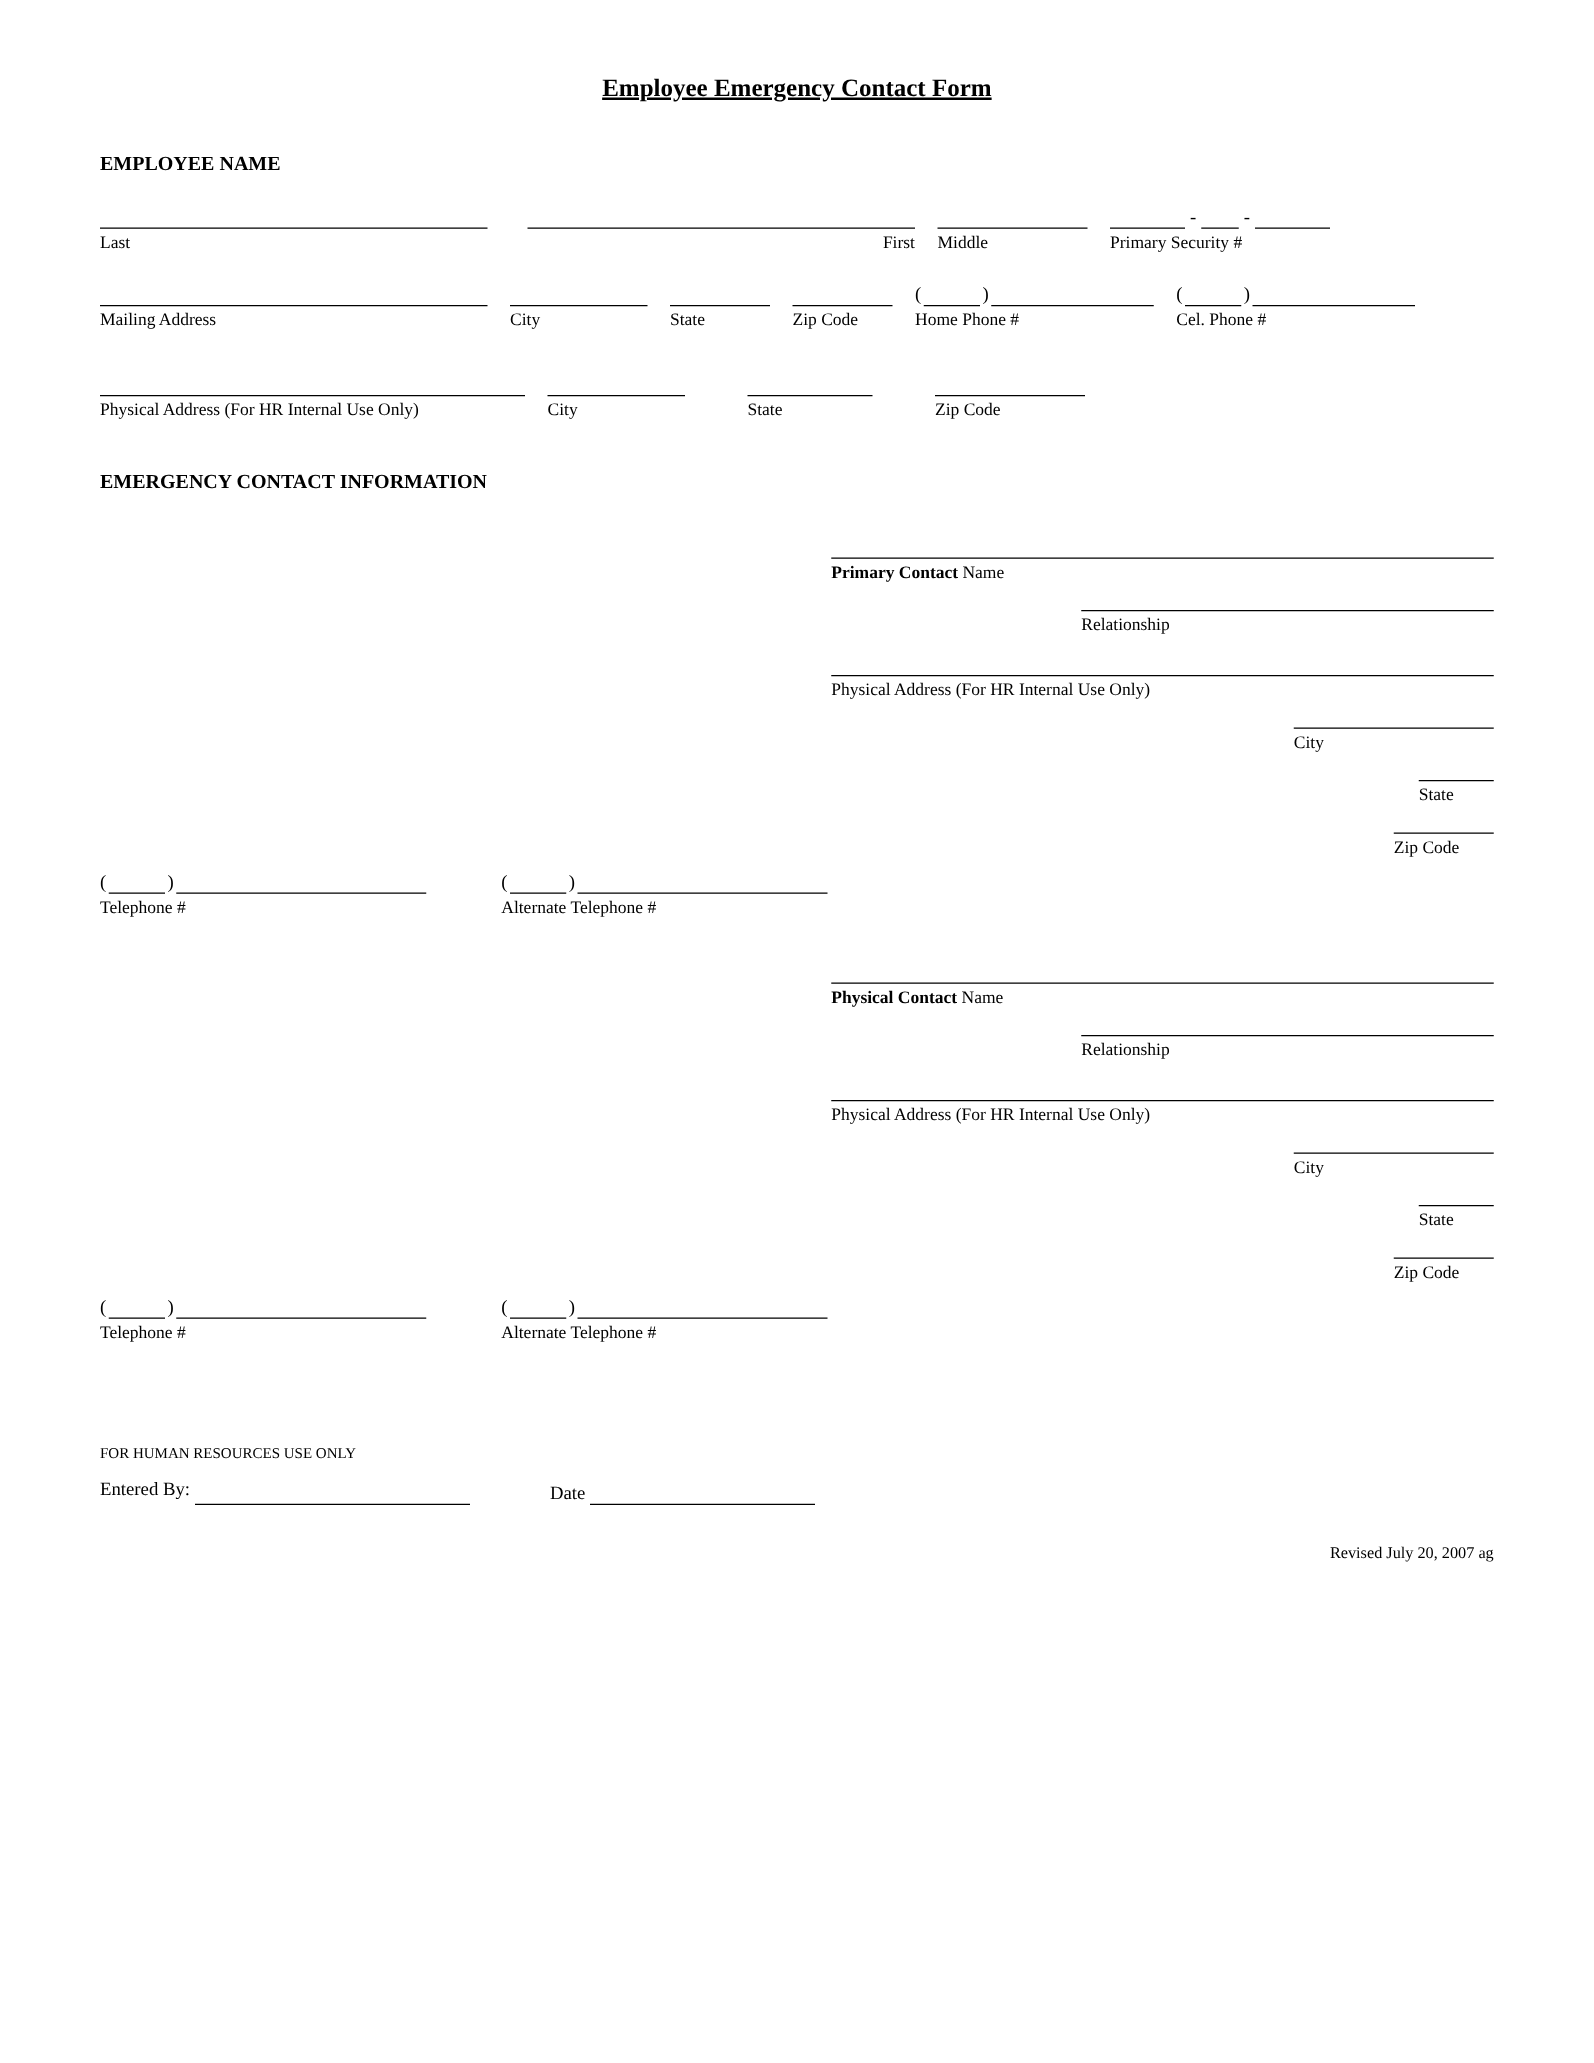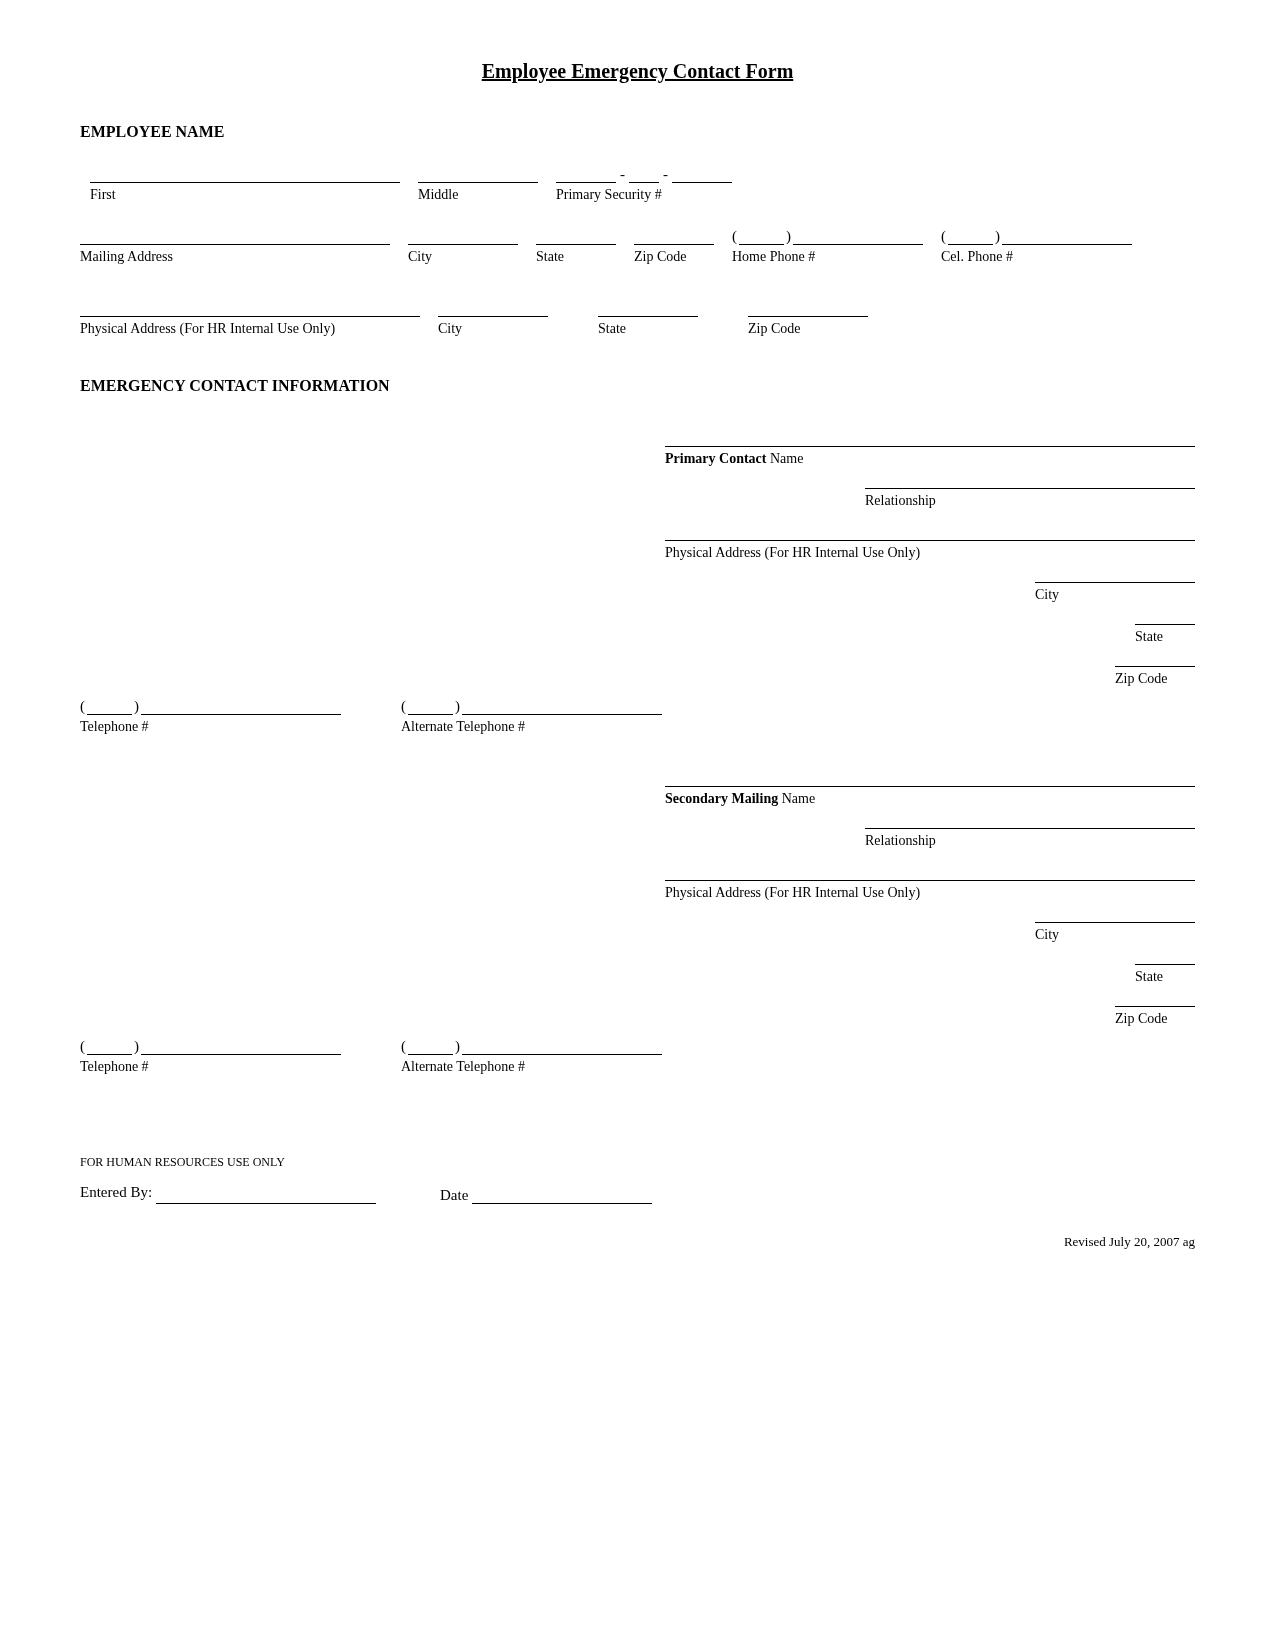--- a/index.html
+++ b/index.html
@@ -40,21 +40,21 @@
     }
 
     
     .emp-name-row {
       display: flex;
       align-items: flex-end;
       gap: 0;
       margin-bottom: 6px;
     }
     .field-last { width: 310px; }
-    .field-first { width: 310px; margin-left: 10px; }
+    .field-first { width: 310px; margin-left: 32px; text-align: right; }
     .field-middle { width: 120px; margin-left: 18px; }
     .field-ssn { width: 210px; margin-left: 18px; }
 
     
     .ssn-line {
       display: flex;
       align-items: flex-end;
       gap: 4px;
       border-bottom: none;
     }
@@ -157,20 +157,24 @@
     .bold { font-weight: bold; }
   </style>
 </head>
 <body>
 
 <div class="page-title">Employee Emergency Contact Form</div>
 
 <div class="section-heading mt40">EMPLOYEE NAME</div>
 
 <div class="emp-name-row mb10">
+  <div class="field field-last">
+    <div class="field-line"></div>
+    <div class="field-label">Last</div>
+  </div>
   <div class="field field-first">
     <div class="field-line"></div>
     <div class="field-label">First</div>
   </div>
   <div class="field field-middle">
     <div class="field-line"></div>
     <div class="field-label">Middle</div>
   </div>
   <div class="field field-ssn">
     <div class="ssn-line">
@@ -296,21 +300,21 @@
       <span style="border-bottom:1.5px solid #000;width:200px;display:inline-block;">&nbsp;</span>
     </div>
     <div class="field-label">Alternate Telephone #</div>
   </div>
 </div>
 
 <div class="ec-row mb10 mt30">
   <div class="field field-contact-name">
     <div class="field-line"></div>
     <div class="field-label">
-      <span class="bold">Secondary Mailing</span>
+      <span class="bold">Physical Contact</span>
       <span> </span>
       <span>Name</span>
     </div>
   </div>
   <div class="field field-relationship">
     <div class="field-line"></div>
     <div class="field-label">Relationship</div>
   </div>
 </div>
 

